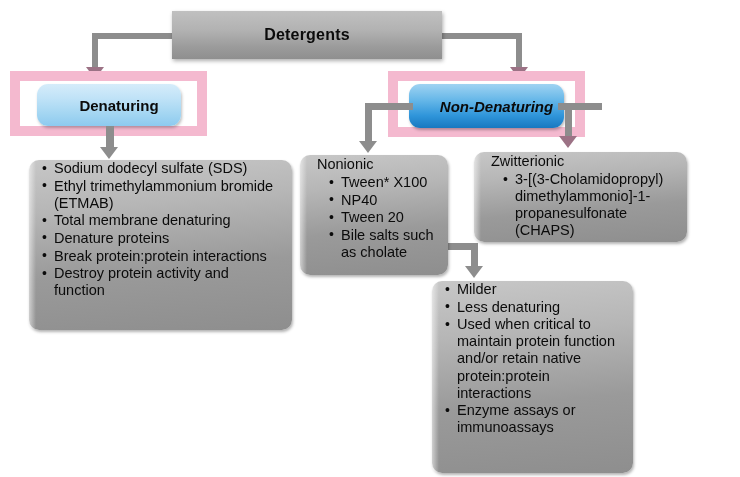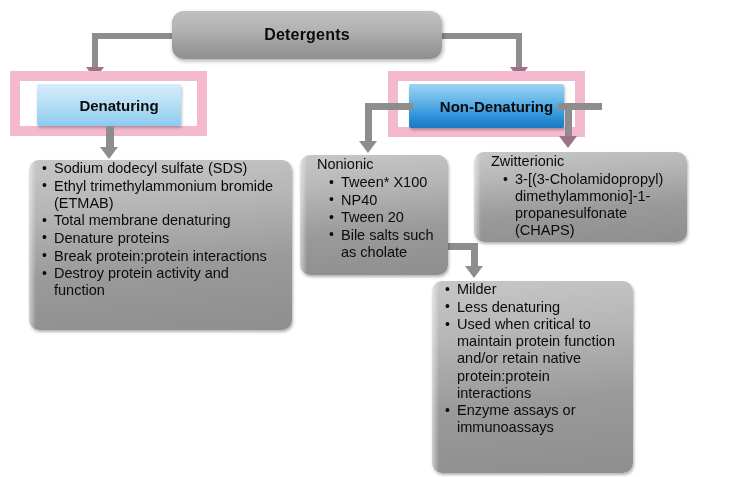--- a/index.html
+++ b/index.html
@@ -39,21 +39,21 @@
     background: linear-gradient(90deg, rgba(255,255,255,0.55), rgba(255,255,255,0));
     pointer-events: none;
   }
 
   
   #detergents {
     left: 172px;
     top: 11px;
     width: 270px;
     height: 48px;
-    border-radius: 12px;
+    border-radius: 0;
     background: linear-gradient(180deg, #c0c0c0 0%, #b2b2b2 40%, #9b9b9b 75%, #8f8f8f 100%);
     box-shadow: 1px 2px 4px rgba(0,0,0,0.32);
     display: flex;
     align-items: center;
     justify-content: center;
   }
   #detergents .node-title {
     font-size: 16px;
     font-weight: bold;
     color: #0b0b0b;
@@ -78,38 +78,39 @@
     top: 71px;
     width: 197px;
     height: 66px;
   }
 
   
   .blue-node {
     display: flex;
     align-items: center;
     justify-content: center;
-    border-radius: 2px;
+    border-radius: 11px;
     padding-left: 20px;
   }
   #denaturing {
     left: 37px;
     top: 84px;
     width: 144px;
     height: 42px;
     background: linear-gradient(180deg, #d5ecfa 0%, #bfe2f7 35%, #a4d6f2 70%, #8dcaef 100%);
     box-shadow: 1px 2px 3px rgba(0,0,0,0.25);
   }
   #nondenaturing {
     left: 409px;
     top: 84px;
     width: 155px;
     height: 44px;
     background: linear-gradient(180deg, #9fd3f2 0%, #64b6e8 38%, #2f95da 72%, #1878c0 100%);
     box-shadow: 1px 2px 3px rgba(0,0,0,0.28);
+    font-style: italic;
   }
   .blue-node .node-title {
     font-size: 15px;
     font-weight: bold;
     color: #0b0b0b;
   }
 
   
   .content-box {
     padding: 0 10px 8px 12px;

